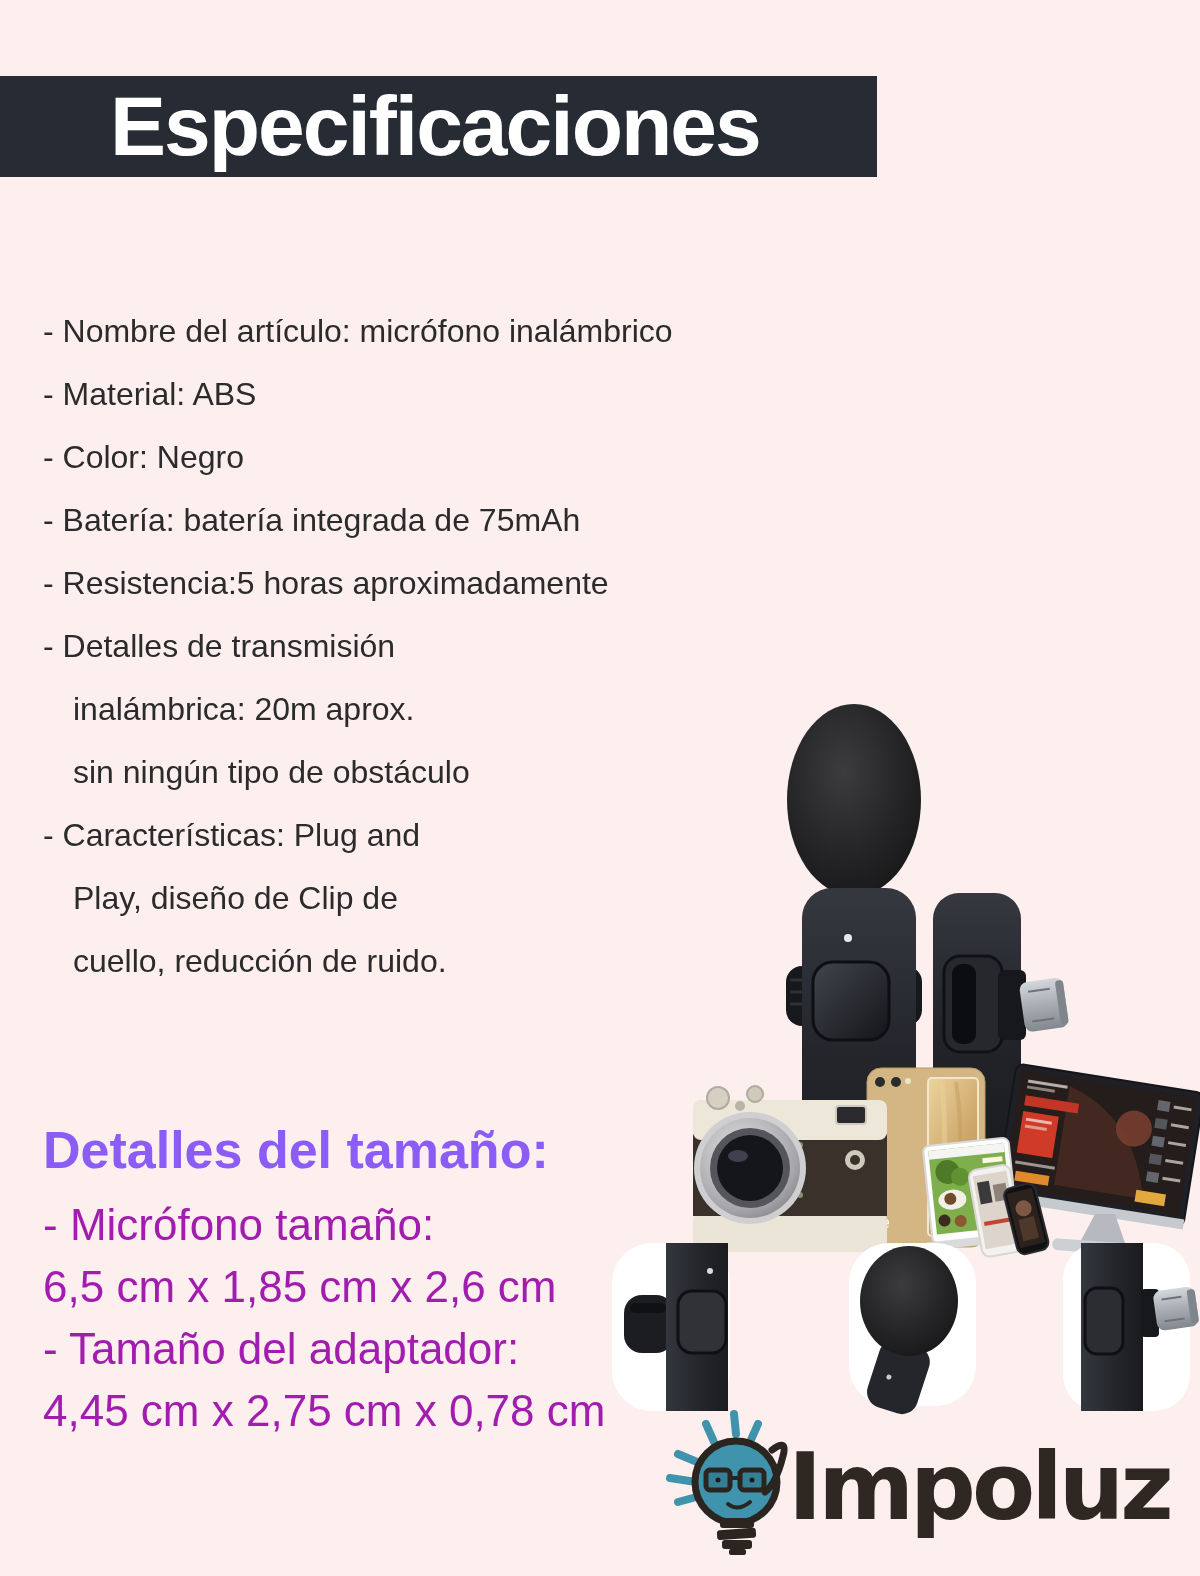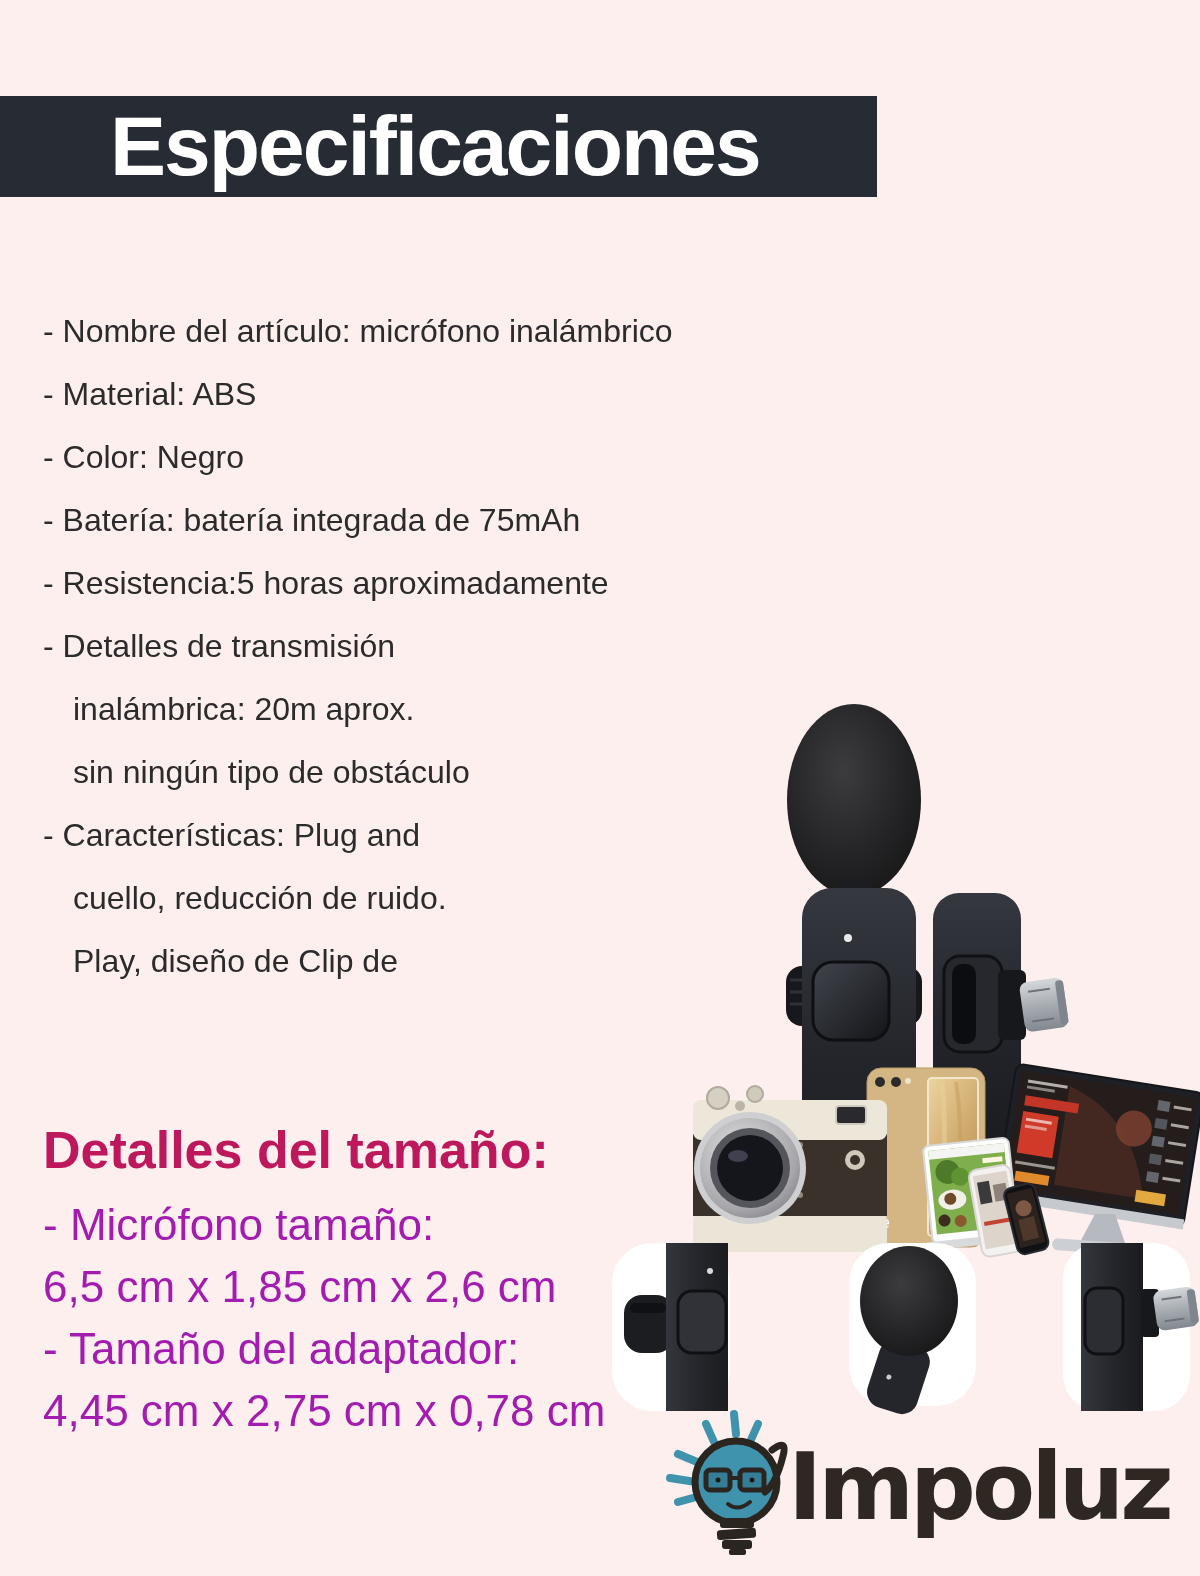--- a/index.html
+++ b/index.html
@@ -5,36 +5,36 @@
   html,body{margin:0;padding:0;}
   .canvas{
     position:relative;width:1200px;height:1576px;overflow:hidden;
     background:#fcefee;
     font-family:"Liberation Sans", sans-serif;
     color:#2b2b2b;
   }
   
   .header-bar{
     position:absolute;left:0;top:76px;width:877px;height:101px;
-    background:#262b34;display:flex;align-items:center;margin-top:20px;
+    background:#262b34;display:flex;align-items:center;
   }
   .header-title{
     padding-left:110px;font-size:84px;font-weight:bold;color:#ffffff;
     letter-spacing:-2px;white-space:nowrap;
   }
   
   .spec-list{
     position:absolute;left:43px;top:300px;width:1140px;
     font-size:32px;line-height:63px;white-space:nowrap;color:#2b2b2b;
   }
   .spec-list .ind{padding-left:30px;}
   
   .size-heading{
     position:absolute;left:43px;top:1120px;font-size:52px;font-weight:bold;
-    color:#be185d;white-space:nowrap;
+    color:#8b5cf6;white-space:nowrap;
   }
   .size-lines{
     position:absolute;left:43px;top:1194px;font-size:44px;line-height:62px;
     white-space:nowrap;color:#a21caf;
   }
   
   .montage{position:absolute;left:590px;top:690px;width:610px;height:572px;}
   
   .thumb{position:absolute;background:#ffffff;border-radius:40px;}
   .thumb svg{position:absolute;left:0;top:0;overflow:visible;}
@@ -62,22 +62,22 @@
   <div class="spec-list">
     <div>- Nombre del artículo: micrófono inalámbrico</div>
     <div>- Material: ABS</div>
     <div>- Color: Negro</div>
     <div>- Batería: batería integrada de 75mAh</div>
     <div>- Resistencia:5 horas aproximadamente</div>
     <div>- Detalles de transmisión</div>
     <div class="ind">inalámbrica: 20m aprox.</div>
     <div class="ind">sin ningún tipo de obstáculo</div>
     <div>- Características: Plug and</div>
+    <div class="ind">Play, diseño de Clip de</div>
     <div class="ind">cuello, reducción de ruido.</div>
-    <div class="ind">Play, diseño de Clip de</div>
   </div>
 
   <div class="size-heading">Detalles del tamaño:</div>
   <div class="size-lines">
     <div>- Micrófono tamaño:</div>
     <div>6,5 cm x 1,85 cm x 2,6 cm</div>
     <div>- Tamaño del adaptador:</div>
     <div>4,45 cm x 2,75 cm x 0,78 cm</div>
   </div>
 

